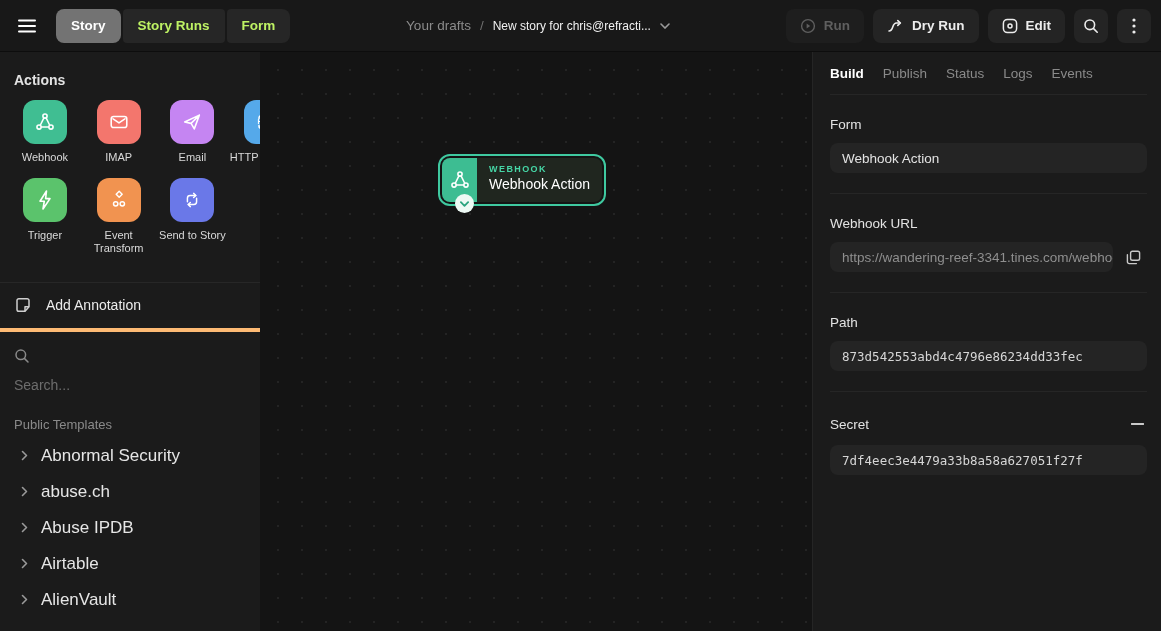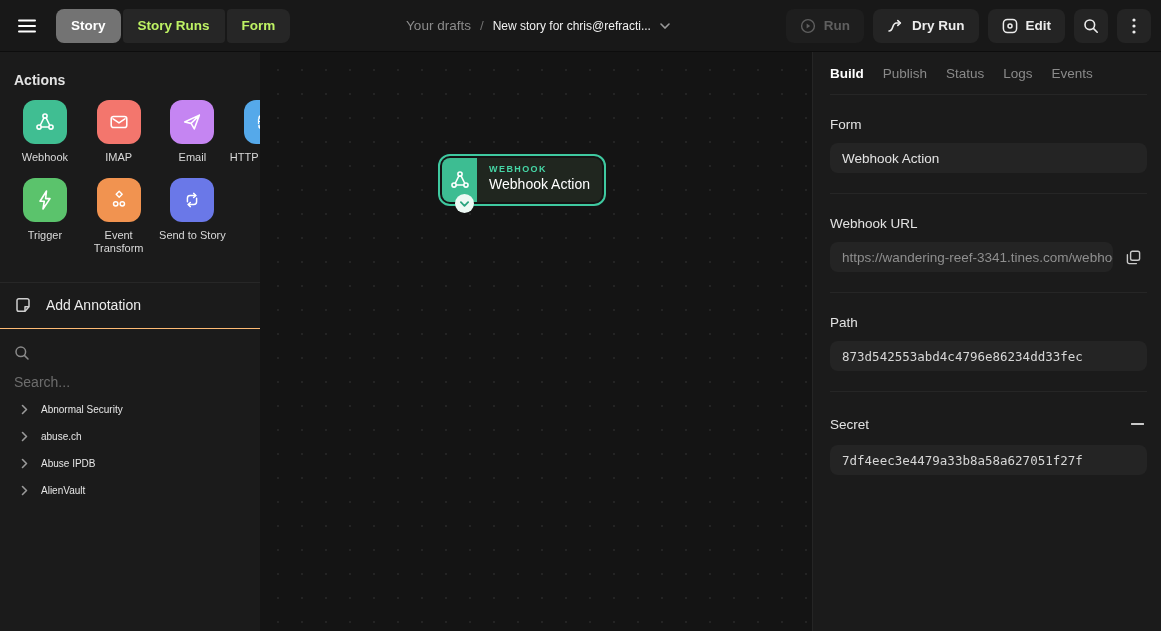--- a/index.html
+++ b/index.html
@@ -35,32 +35,32 @@
 
   
   .sidebar { position:absolute; top:52px; left:0; width:312px; bottom:0;
     background:#1b1b1b; border-right:1px solid #252525; display:flex; flex-direction:column; }
   .side-title { font-size:14px; font-weight:600; color:#e3e3e3; padding:20px 14px 12px; }
   .tile-grid { display:grid; grid-template-columns:repeat(4,1fr); row-gap:14px; padding:0 8px; }
   .tile-cell { display:flex; flex-direction:column; align-items:center; cursor:grab; }
   .tile { width:44px; height:44px; border-radius:12px; display:flex; align-items:center;
     justify-content:center; }
   .tile-label { font-size:11px; color:#d9d9d9; text-align:center; margin-top:7px; line-height:1.2; }
-  .annot-row { margin-top:26px; border-top:1px solid #272727; border-bottom:1px solid #fdba74;
+  .annot-row { margin-top:26px; border-top:1px solid #272727; border-bottom:4px solid #fdba74;
     display:flex; align-items:center; gap:14px; padding:13px 14px; cursor:pointer; }
   .annot-label { font-size:14px; font-weight:500; color:#ececec; }
   .kbd-badge { margin-left:auto; width:19px; height:19px; border-radius:4px; background:#2d2d2d;
     color:#bdbdbd; font-size:11px; font-weight:600; display:flex; align-items:center; justify-content:center; }
   .side-search { display:flex; align-items:flex-start; gap:13px; padding:16px 14px 6px;flex-direction:column; }
   .side-search input { background:transparent; border:none; outline:none; color:#d8d8d8;
     font-size:14px; width:160px; font-family:"Liberation Sans", sans-serif; }
   .side-search input::placeholder { color:#6d6d6d; }
   .tmpl-title { font-size:13px; color:#8a8a8a; padding:18px 14px 6px; }
   .tmpl-item { display:flex; align-items:center; gap:13px; padding:8px 14px 8px 21px;
-    font-size:10px; color:#e6e6e6; cursor:pointer; }
+    font-size:17px; color:#e6e6e6; cursor:pointer; }
   .tmpl-item .chev { color:#9a9a9a; }
 
   
   .canvas { position:absolute; top:52px; left:260px; width:552px; bottom:0;
     background-color:#141414;
     background-image:radial-gradient(circle, #242424 1.2px, transparent 1.4px);
     background-size:24px 24px; background-position:6px 6px; }
   .node { position:absolute; left:178px; top:102px; border:2px solid #3fc9a0;
     border-radius:12px; padding:2px; cursor:pointer; }
   .node-inner { display:flex; height:44px; border-radius:8px; overflow:hidden; width:160px; }
@@ -252,39 +252,46 @@
   </div>
 
   <div class="side-search">
     <svg width="16" height="16" viewBox="0 0 16 16">
       <circle cx="6.8" cy="6.8" r="4.8" fill="none" stroke="#8a8a8a" stroke-width="1.5"></circle>
       <line x1="10.6" y1="10.6" x2="14" y2="14" stroke="#8a8a8a" stroke-width="1.5" stroke-linecap="round"></line>
     </svg>
     <input type="text" placeholder="Search..." style="">
   </div>
 
+  <div class="tmpl-title">Public Templates</div>
 
   <div>
     <div class="tmpl-item">
       <svg class="chev" width="7" height="11" viewBox="0 0 7 11">
           <polyline points="1.5,1.5 5.5,5.5 1.5,9.5" fill="none" stroke="#9a9a9a" stroke-width="1.6" stroke-linecap="round" stroke-linejoin="round"></polyline>
         </svg>
       <span>Abnormal Security</span>
     </div>
     <div class="tmpl-item">
       <svg class="chev" width="7" height="11" viewBox="0 0 7 11">
           <polyline points="1.5,1.5 5.5,5.5 1.5,9.5" fill="none" stroke="#9a9a9a" stroke-width="1.6" stroke-linecap="round" stroke-linejoin="round"></polyline>
         </svg>
       <span>abuse.ch</span>
     </div>
     <div class="tmpl-item">
       <svg class="chev" width="7" height="11" viewBox="0 0 7 11">
           <polyline points="1.5,1.5 5.5,5.5 1.5,9.5" fill="none" stroke="#9a9a9a" stroke-width="1.6" stroke-linecap="round" stroke-linejoin="round"></polyline>
         </svg>
       <span>Abuse IPDB</span>
+    </div>
+    <div class="tmpl-item">
+      <svg class="chev" width="7" height="11" viewBox="0 0 7 11">
+          <polyline points="1.5,1.5 5.5,5.5 1.5,9.5" fill="none" stroke="#9a9a9a" stroke-width="1.6" stroke-linecap="round" stroke-linejoin="round"></polyline>
+        </svg>
+      <span>Airtable</span>
     </div>
     <div class="tmpl-item">
       <svg class="chev" width="7" height="11" viewBox="0 0 7 11">
           <polyline points="1.5,1.5 5.5,5.5 1.5,9.5" fill="none" stroke="#9a9a9a" stroke-width="1.6" stroke-linecap="round" stroke-linejoin="round"></polyline>
         </svg>
       <span>AlienVault</span>
     </div>
   </div>
 </div>
 

